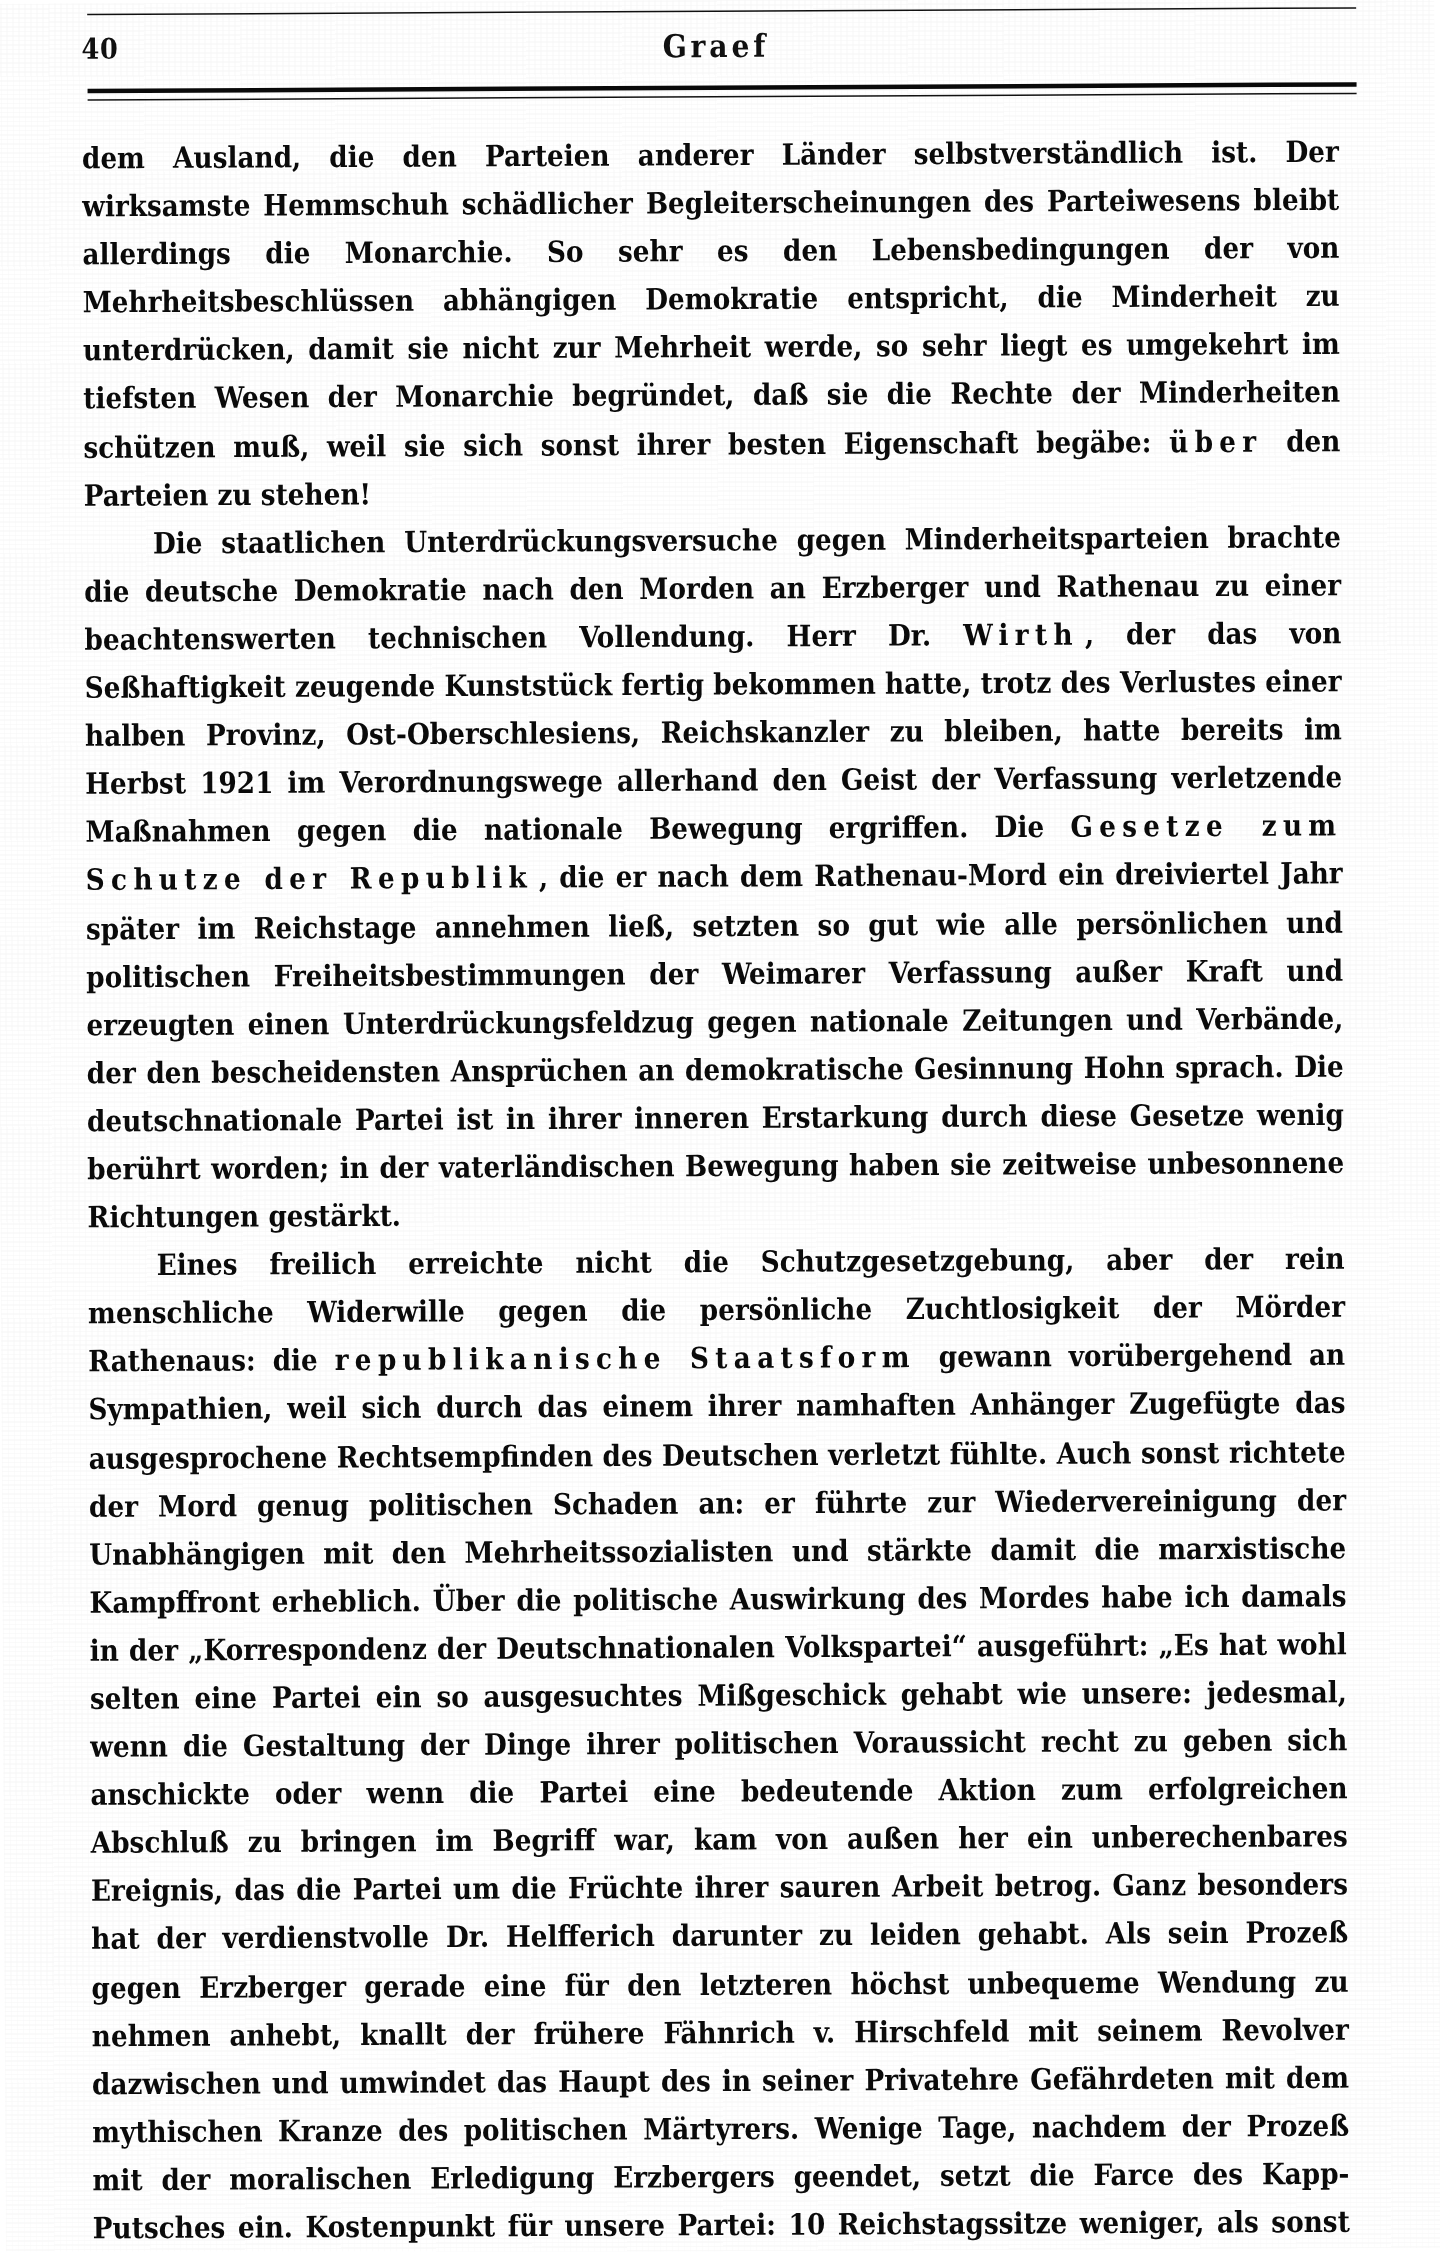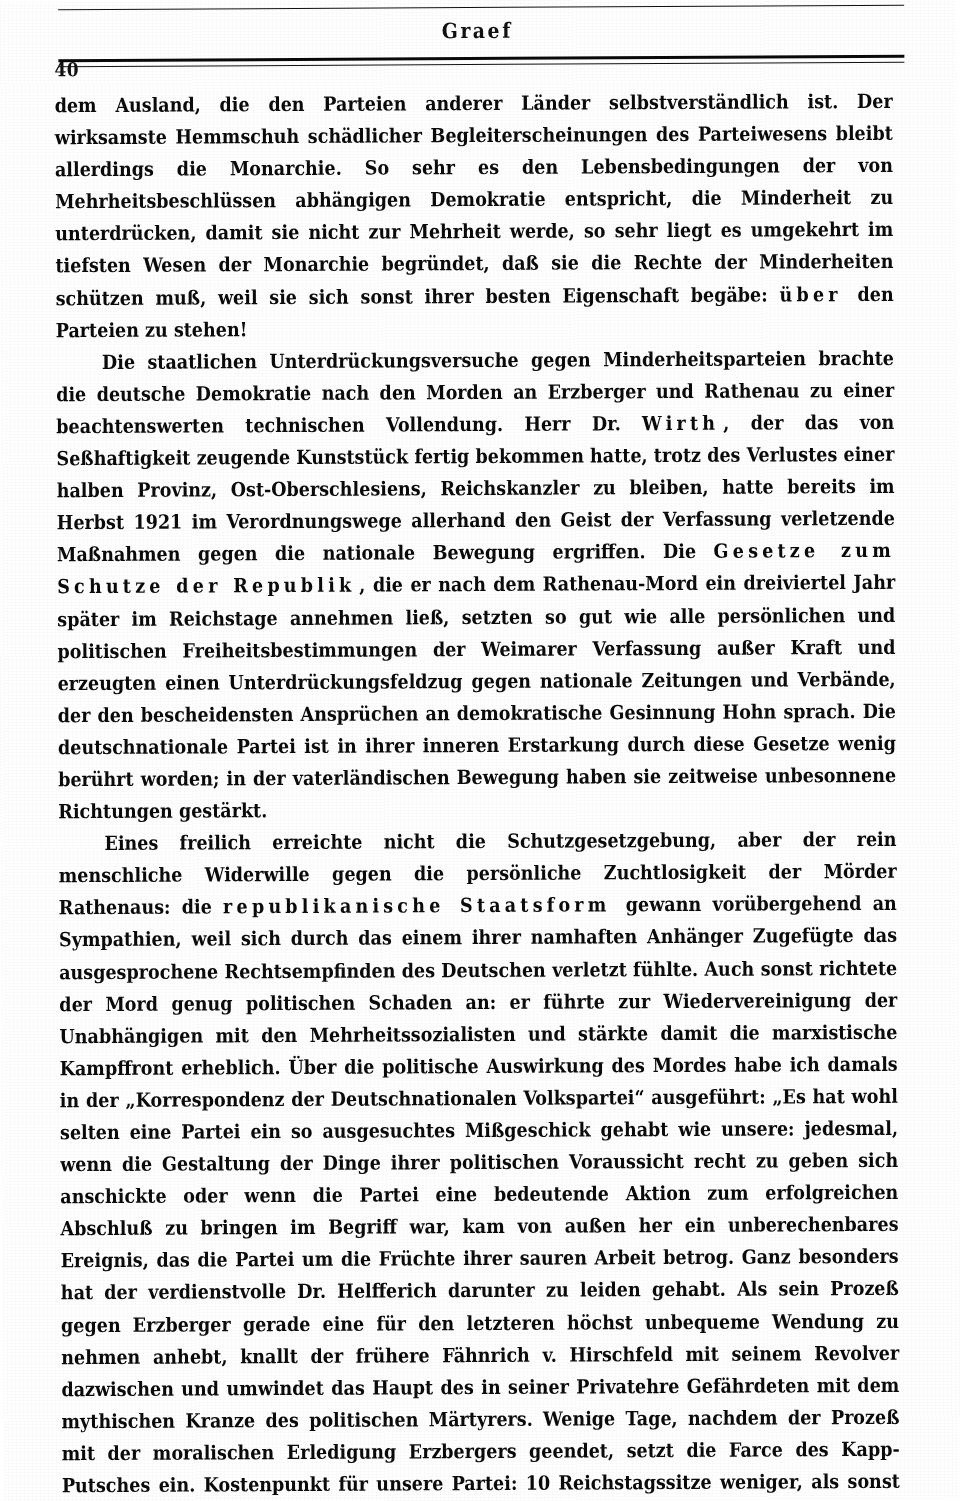--- a/index.html
+++ b/index.html
@@ -68,21 +68,20 @@
     height: 34px;
   }
   .folio {
     position: absolute;
     left: 0;
     top: 2px;
     font-family: "DejaVu Serif", serif;
     font-size: 19px;
     letter-spacing: 0.5px;
     color: #111;
-    margin-top: 36px;
   }
   .runhead-title {
     position: absolute;
     left: 0;
     top: 0;
     width: 846px;
     text-align: center;
     font-family: "DejaVu Serif", serif;
     font-size: 21px;
     font-weight: 700;

